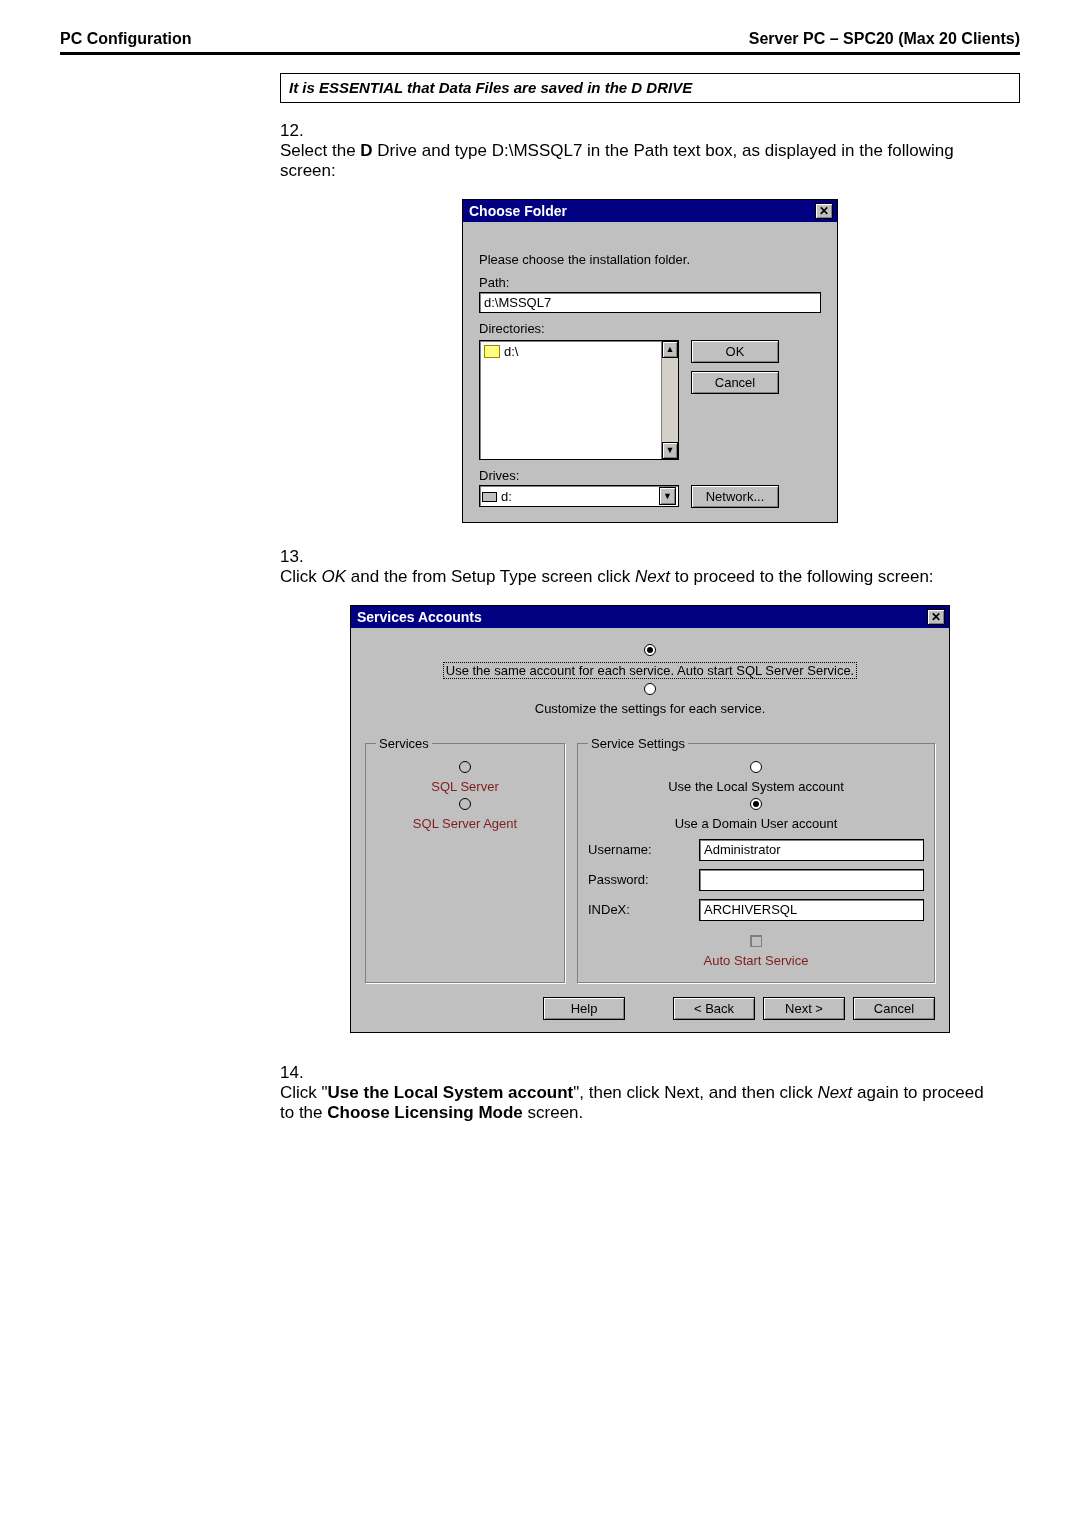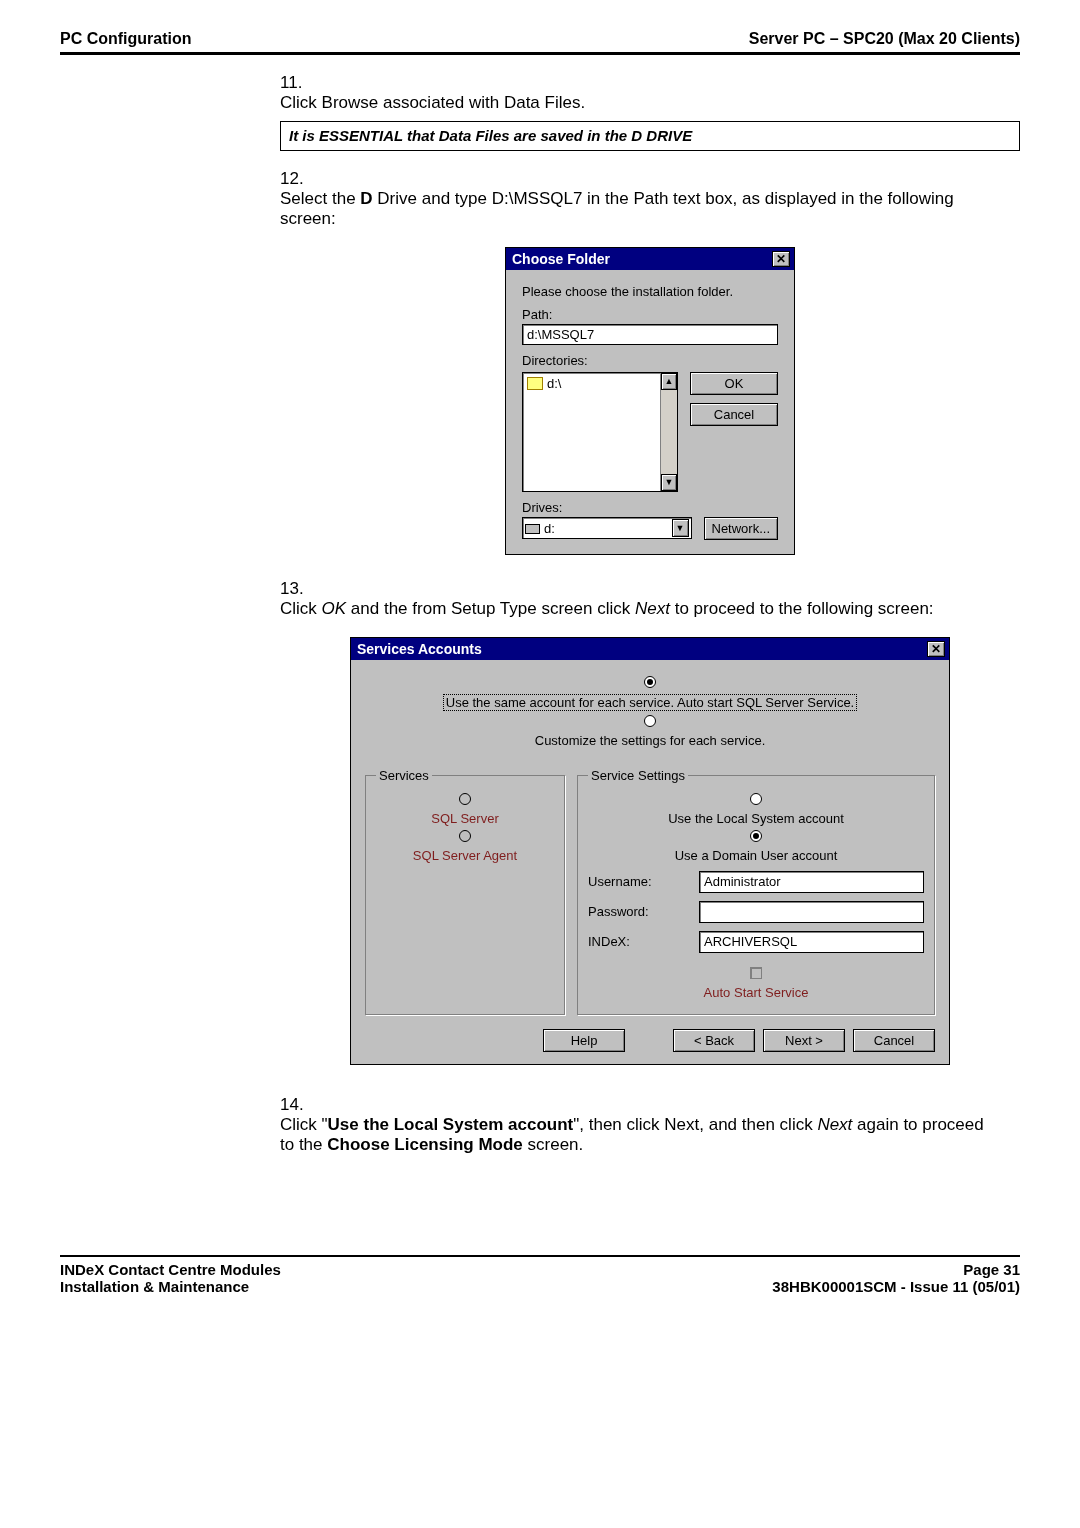--- a/index.html
+++ b/index.html
@@ -47,40 +47,40 @@
   
   .dlg {
     position: relative;
     margin: 18px auto 24px auto;
     border: 1px solid #000;
     background: #c0c0c0;
     font-family: "MS Sans Serif", Tahoma, Arial, sans-serif;
     font-size: 14px;
     color: #000;
   }
-  .dlg-cf { width: 290px; }
+  .dlg-cf { width: 376px; }
   .dlg-sa { width: 600px; margin-bottom: 30px;}
   .titlebar {
     background: #000080;
     color: #fff;
     font-weight: bold;
     padding: 3px 4px 3px 6px;
     display: flex;
     justify-content: space-between;
     align-items: center;
   }
   .titlebar .close {
     width: 18px; height: 16px;
     background: #c0c0c0;
     border: 1px solid #000;
     box-shadow: inset 1px 1px 0 #fff, inset -1px -1px 0 #808080;
     color:#000; font-weight:bold; font-size:12px;
     display:flex; align-items:center; justify-content:center;
   }
-  .dlg-body { padding: 14px 16px 14px 16px; }
+  .dlg-body { padding: 30px 16px 14px 16px; }
   .cf-path-input, .cf-list, .cf-drives-select, .txt {
     border: 1px solid #000;
     background: #fff;
     box-shadow: inset 1px 1px 0 #808080;
     font-size: 13px;
   }
   .cf-path-input { width: 100%; padding: 2px 4px; }
   .cf-row-list { display:flex; gap:12px; margin-top:4px; align-items:flex-start;}
   .cf-list {
     width: 200px; height: 120px; padding: 2px;
@@ -151,24 +151,20 @@
 
 <div class="page">
   <div class="header-row">
     <span>PC Configuration</span>
     <span>Server PC – SPC20 (Max 20 Clients)</span>
   </div>
   <hr class="hr-thick">
 
   <div class="content">
 
-    <div class="ol-row">
-      <span class="ol-num">11.</span>
-      <span class="ol-text">Click Browse associated with Data Files.</span>
-    </div>
 
     <div class="note-box indent-more">
       <div class="note-text">It is ESSENTIAL that Data Files are saved in the D DRIVE</div>
     </div>
 
     <div class="ol-row">
       <span class="ol-num">12.</span>
       <span class="ol-text">
         <span>Select the </span><span class="bold">D</span><span> Drive and type D:\MSSQL7 in the Path text box, as displayed in the following screen:</span>
       </span>
@@ -292,26 +288,13 @@
 
     <div class="ol-row" style="margin-top:20px;">
       <span class="ol-num">14.</span>
       <span class="ol-text">
         <span>Click "</span><span class="bold">Use the Local System account</span><span>", then click Next, and then click </span><span class="italic">Next</span><span> again to proceed to the </span><span class="bold">Choose Licensing Mode</span><span> screen.</span>
       </span>
     </div>
 
   </div>
 
-  <div class="footer-row">
-    <hr class="hr-thin">
-    <div class="footer-flex">
-      <div>
-        <div>INDeX Contact Centre Modules</div>
-        <div>Installation &amp; Maintenance</div>
-      </div>
-      <div style="text-align:right;">
-        <div>Page 31</div>
-        <div>38HBK00001SCM - Issue 11 (05/01)</div>
-      </div>
-    </div>
-  </div>
 </div>
 
 </body></html>

